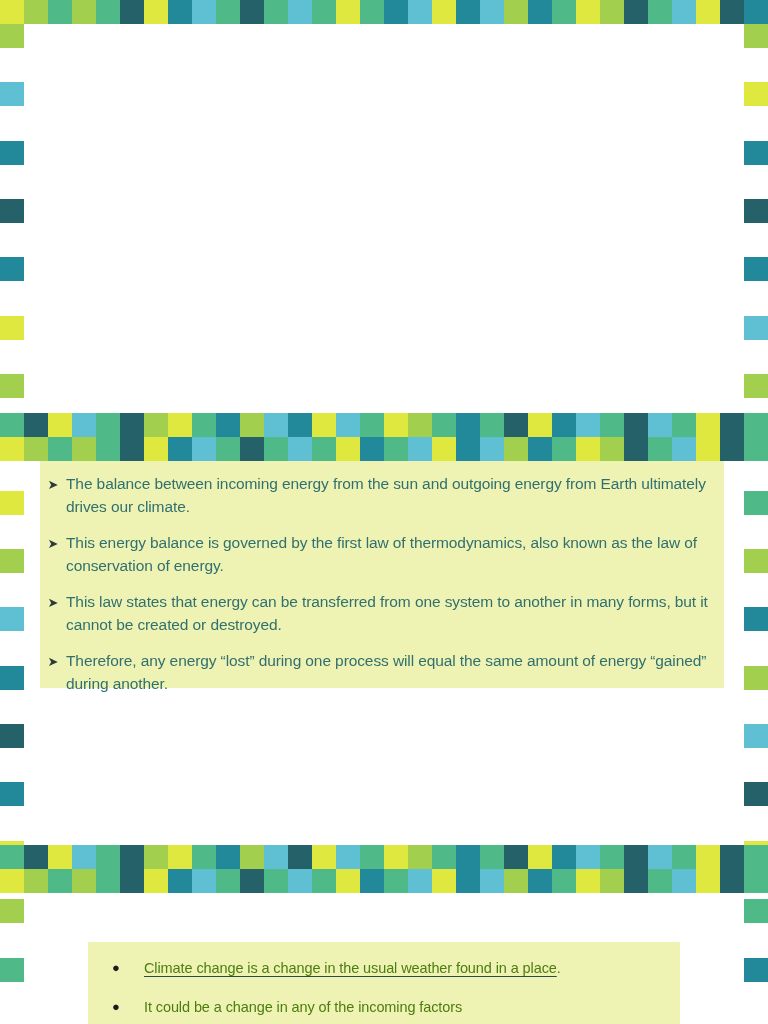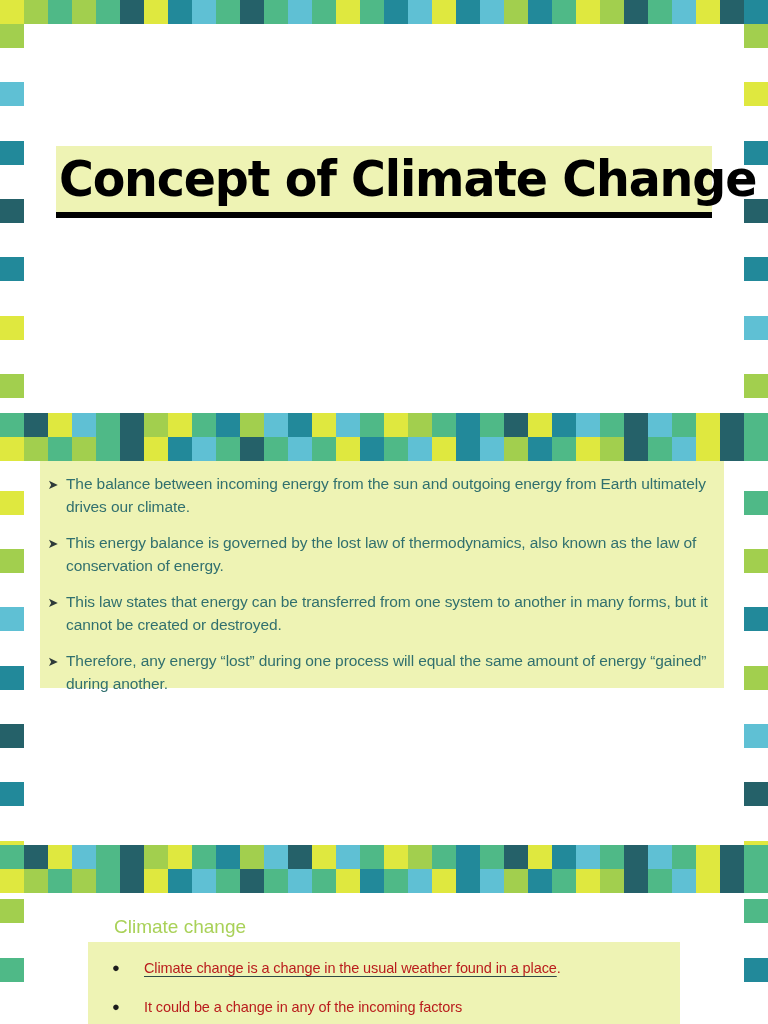--- a/index.html
+++ b/index.html
@@ -98,21 +98,21 @@
     text-align:center;
     font-size:13px;
     color:#1b1b1b;
     line-height:20px;
   }
   .dot-text{
     flex:1 1 auto;
     font-family:"Liberation Sans", sans-serif;
     font-size:14.5px;
     line-height:20px;
-    color:#b91c1c;
+    color:#4d7c0f;
     letter-spacing:-0.1px;
   }
   .dot-text.underlined .u{
     text-decoration:underline;
     text-underline-offset:3px;
     text-decoration-thickness:1px;
     text-decoration-color:#2e4a46;
   }
 </style>
 </head>
@@ -318,46 +318,42 @@
       <div class="tile" style="background: rgb(223, 232, 63);"></div>
       <div class="tile" style="background: rgb(162, 207, 78);"></div>
       <div class="tile" style="background: rgb(37, 97, 105);"></div>
       <div class="tile" style="background: rgb(79, 185, 135);"></div>
       <div class="tile" style="background: rgb(95, 192, 212);"></div>
       <div class="tile" style="background: rgb(223, 232, 63);"></div>
       <div class="tile" style="background: rgb(37, 97, 105);"></div>
       <div class="tile" style="background: rgb(79, 185, 135);"></div>
     </div>
 
-  <div class="slide-title">
-    <span class="t">Concept of Climate Change</span>
-  </div>
 
   <div class="content-box">
     <div class="bullet-list">
         <div class="bullet-row">
           <span class="arrow-mark">➤</span>
           <span class="bullet-text">The balance between incoming energy from the sun and outgoing energy  from Earth ultimately drives our climate.</span>
         </div>
         <div class="bullet-row">
           <span class="arrow-mark">➤</span>
-          <span class="bullet-text">This energy balance is governed by the lost law of thermodynamics, also  known as the law of conservation of energy.</span>
+          <span class="bullet-text">This energy balance is governed by the first law of thermodynamics, also  known as the law of conservation of energy.</span>
         </div>
         <div class="bullet-row">
           <span class="arrow-mark">➤</span>
           <span class="bullet-text">This law states that energy can be transferred from one system to another in  many forms, but it cannot be created or destroyed.</span>
         </div>
         <div class="bullet-row">
           <span class="arrow-mark">➤</span>
           <span class="bullet-text">Therefore, any energy “lost” during one process will equal the same amount  of energy “gained” during another.</span>
         </div>
       </div>
   </div>
 
-  <div class="sub-heading">Climate change</div>
   <div class="bottom-box">
     <div class="dot-list">
         <div class="dot-row">
           <span class="dot-mark">●</span>
           <span class="dot-text underlined"><span class="u">Climate change is a change in the usual weather found in a place</span>.</span>
         </div>
         <div class="dot-row">
           <span class="dot-mark">●</span>
           <span class="dot-text">It could be a change in any of the incoming factors</span>
         </div>

